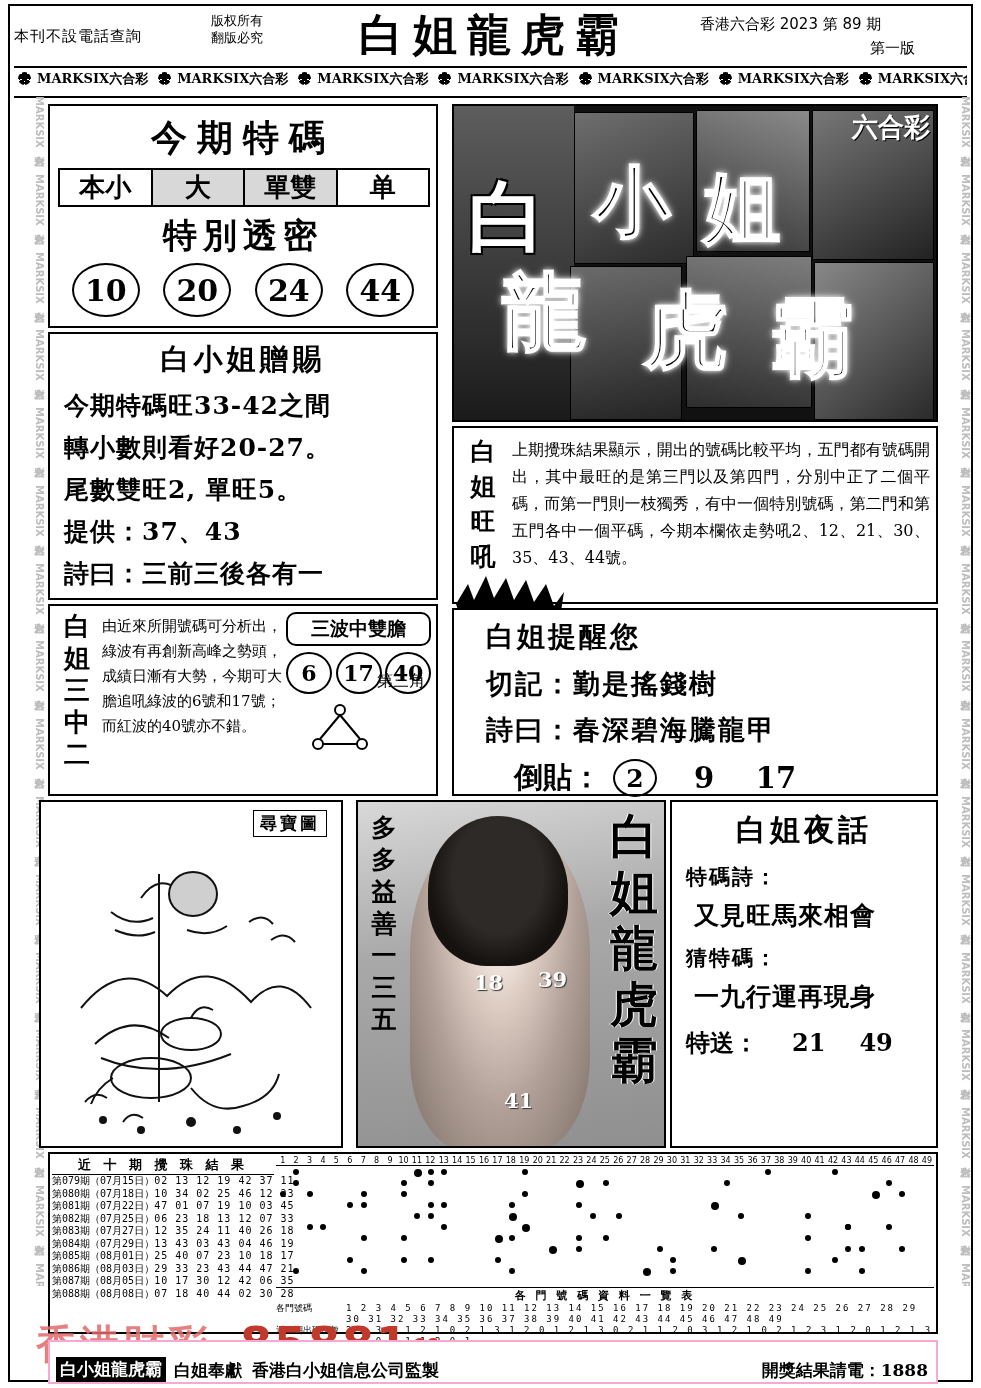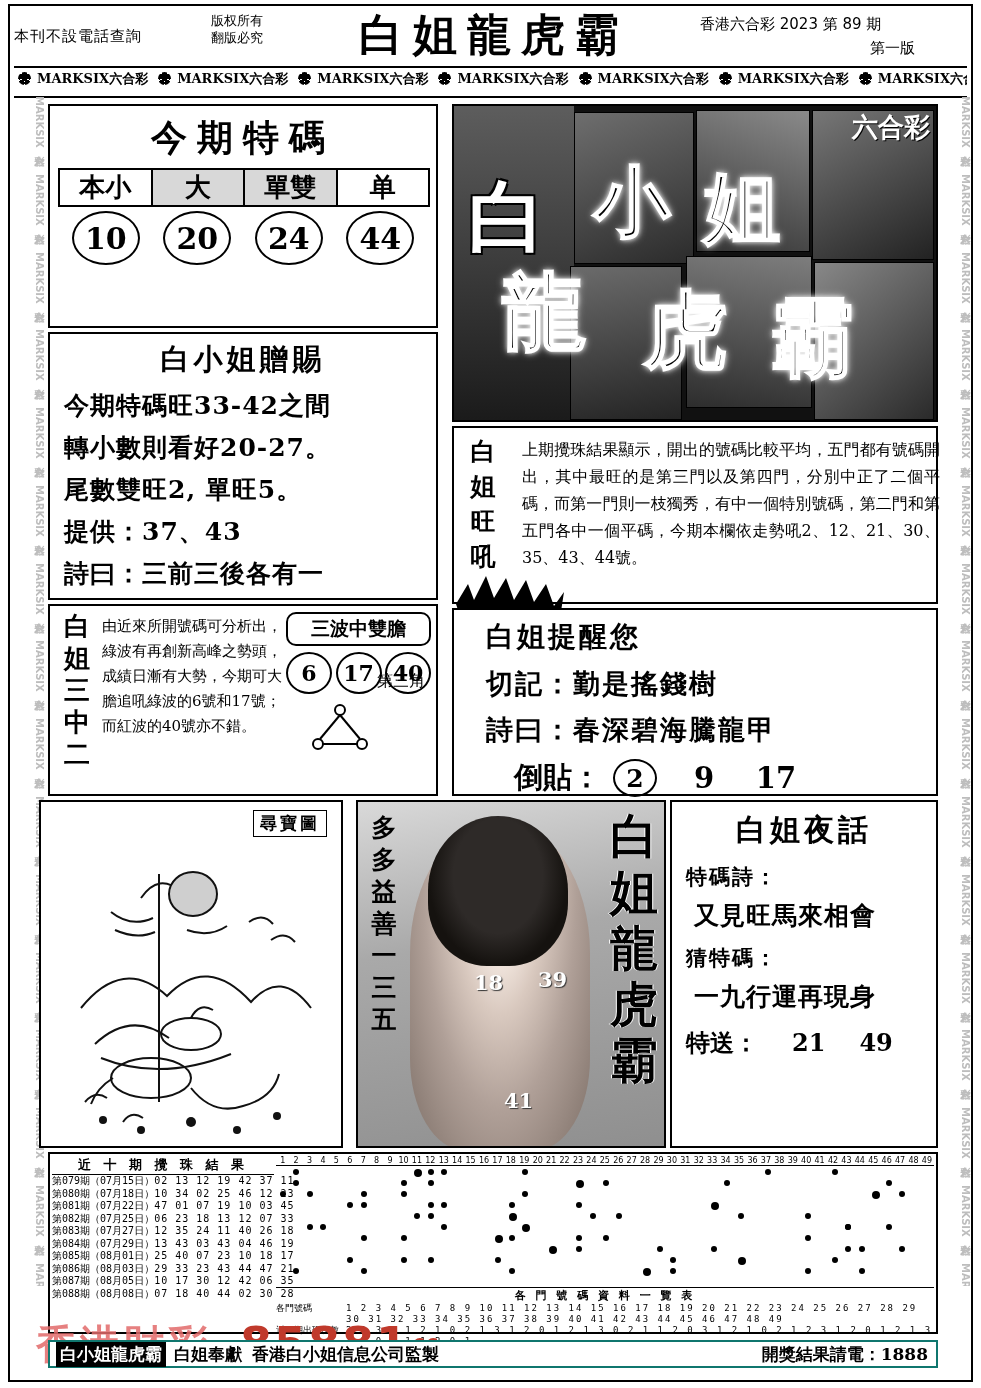--- a/index.html
+++ b/index.html
@@ -77,21 +77,21 @@
   .xiao{left:140px;top:46px;font-size:76px;}
   .jie{left:250px;top:52px;font-size:76px;}
   .long{left:48px;top:150px;font-size:84px;}
   .hu{left:190px;top:168px;font-size:84px;}
   .ba{left:316px;top:176px;font-size:84px;}
   .liuhe{position:absolute;right:6px;top:6px;font-size:26px;font-weight:bold;color:#fff;line-height:30px;text-align:center;text-shadow:1px 1px 0 #000;font-family:"DejaVu Serif",serif;}
 
   
   .b-wang{left:452px;top:426px;width:486px;height:178px;}
   .wang-v{position:absolute;left:6px;top:6px;width:46px;font-size:25px;font-weight:bold;line-height:35px;text-align:center;font-family:"DejaVu Serif",serif;}
-  .wang-txt{position:absolute;left:68px;top:8px;width:418px;font-size:16px;line-height:27px;text-align:justify;font-family:"DejaVu Serif",serif;}
+  .wang-txt{position:absolute;left:58px;top:8px;width:418px;font-size:16px;line-height:27px;text-align:justify;font-family:"DejaVu Serif",serif;}
   .spark{position:absolute;left:452px;top:566px;width:120px;height:60px;}
 
   
   .b-remind{left:452px;top:608px;width:486px;height:188px;}
   .rm-title{font-size:28px;font-weight:bold;margin:8px 0 0 32px;letter-spacing:3px;font-family:"DejaVu Serif",serif;}
   .rm-line{font-size:27px;font-weight:bold;margin:10px 0 0 32px;letter-spacing:2px;font-family:"DejaVu Serif",serif;}
   .rm-bottom{display:flex;align-items:center;margin-top:10px;padding-left:60px;font-size:29px;font-weight:bold;font-family:"DejaVu Serif",serif;}
   .rm-bottom .dnum{width:50px;text-align:center;margin-left:22px;}
   .circled{border:2px solid #000;border-radius:50%;width:40px;height:34px;display:inline-flex;align-items:center;justify-content:center;font-size:25px;margin-left:12px;}
 
@@ -137,21 +137,21 @@
   .bt-foot-row .lab{width:70px;}
   .bt-foot-row .v{flex:1;letter-spacing:2px;}
 
   
   .wm-phone{position:absolute;left:36px;top:1316px;width:920px;height:56px;display:flex;align-items:center;}
   .wm-cn{font-size:40px;font-weight:bold;color:#e26a6a;opacity:.85;letter-spacing:4px;font-family:"DejaVu Serif",serif;}
   .wm-num{font-size:46px;font-weight:bold;color:#c0392b;margin-left:28px;letter-spacing:2px;font-family:"DejaVu Sans",sans-serif;}
   .wm-cc{font-size:24px;color:#c0392b;margin-left:2px;}
 
   
-  .footer{position:absolute;left:48px;top:1340px;width:890px;height:28px;border:2px solid #0f766e;box-sizing:border-box;display:flex;align-items:center;background:#fff;}
+  .footer{position:absolute;left:48px;top:1340px;width:890px;height:44px;border:2px solid #f9a8d4;box-sizing:border-box;display:flex;align-items:flex-end;background:#fff;}
   .ft{font-size:17px;font-weight:bold;font-family:"DejaVu Serif",serif;white-space:nowrap;}
   .ft.b1{margin-left:6px;background:#000;color:#fff;padding:1px 4px;}
   .ft.b2{margin-left:8px;}
   .ft.b3{margin-left:10px;}
   .ft.b4{margin-left:auto;margin-right:8px;}
   .outerframe{position:absolute;left:8px;top:4px;width:965px;height:1378px;border:2px solid #000;box-sizing:border-box;}
 </style>
 </head>
 <body>
 
@@ -179,20 +179,21 @@
   <div class="sidewm right" id="wm-right"><div>MARKSIX六合彩</div><div>MARKSIX六合彩</div><div>MARKSIX六合彩</div><div>MARKSIX六合彩</div><div>MARKSIX六合彩</div><div>MARKSIX六合彩</div><div>MARKSIX六合彩</div><div>MARKSIX六合彩</div><div>MARKSIX六合彩</div><div>MARKSIX六合彩</div><div>MARKSIX六合彩</div><div>MARKSIX六合彩</div><div>MARKSIX六合彩</div><div>MARKSIX六合彩</div><div>MARKSIX六合彩</div><div>MARKSIX六合彩</div></div>
 
   <div class="box b-teima">
     <div class="teima-title">今期特碼</div>
     <div class="teima-row">
       <div class="teima-cell">本小</div>
       <div class="teima-cell shade">大</div>
       <div class="teima-cell shade">單雙</div>
       <div class="teima-cell">单</div>
     </div>
+    <div class="teima-sub">特別透密</div>
     <div class="nums">
       <div class="numcircle">10</div>
       <div class="numcircle">20</div>
       <div class="numcircle">24</div>
       <div class="numcircle">44</div>
     </div>
   </div>
 
   <div class="box b-gift">
     <div class="gift-title">白小姐贈賜</div>

